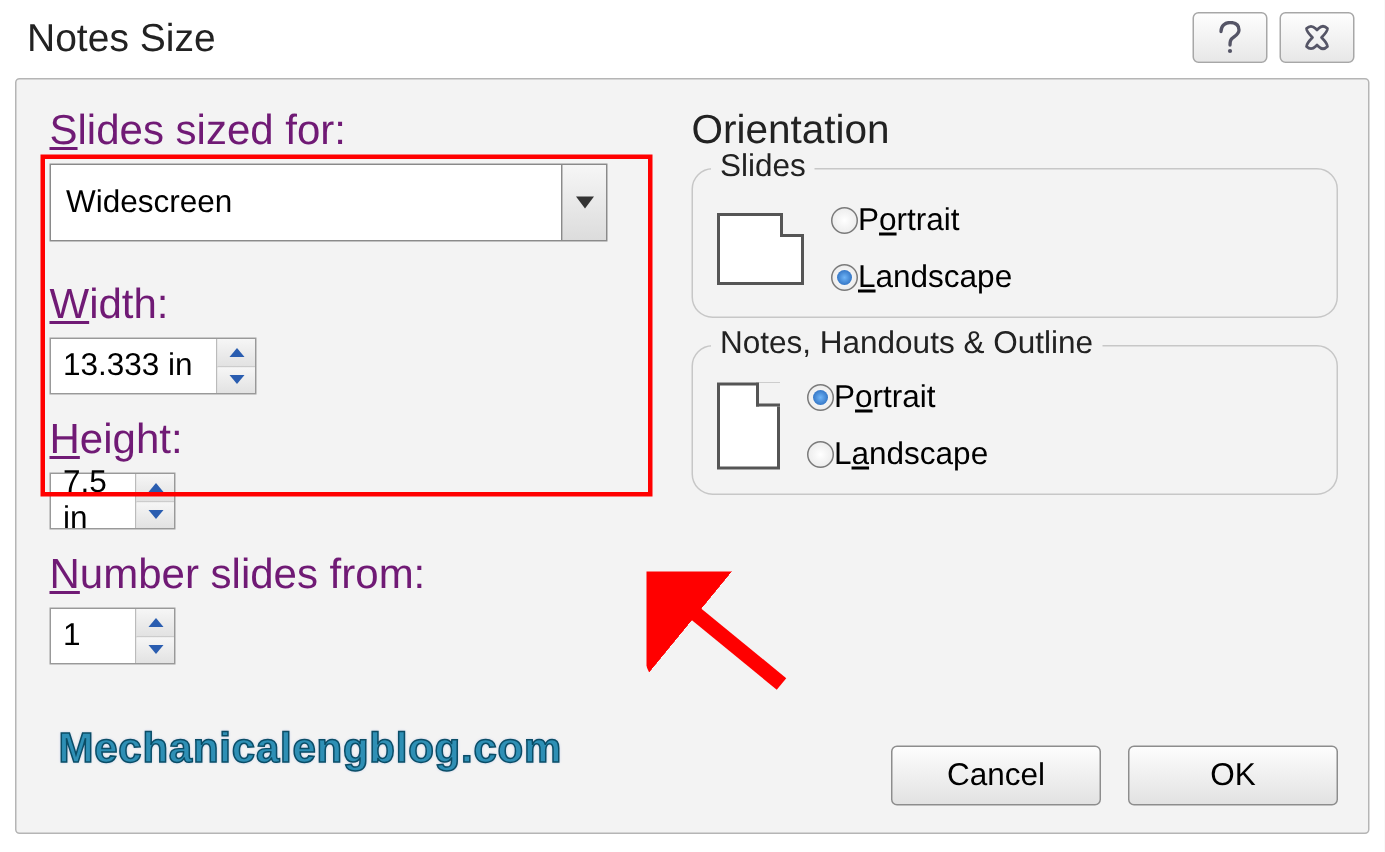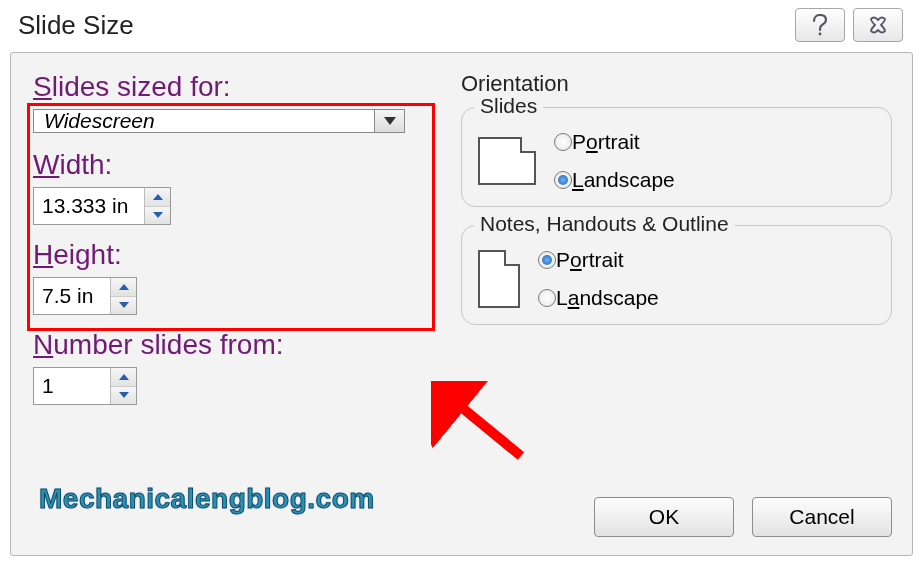--- a/index.html
+++ b/index.html
@@ -75,27 +75,26 @@
   }
   .label {
     font-size: 28px;
     color: #701a75;
     margin-bottom: 6px;
     display: block;
   }
   .u { text-decoration: underline; }
   .combo {
     width: 372px;
-    height: 24px;
+    height: 52px;
     border: 1px solid #8a8a8a;
     background: #fff;
     display: flex;
     align-items: center;
-    margin-bottom: 16px;
-    font-style: italic;
+    margin-bottom: 26px;
   }
   .combo-text {
     flex: 1;
     padding: 0 10px;
     font-size: 21px;
   }
   .combo-btn {
     width: 30px;
     height: 100%;
     border-left: 1px solid #8a8a8a;
@@ -146,24 +145,24 @@
     border-left: 5px solid transparent;
     border-right: 5px solid transparent;
     border-bottom: 6px solid #2a5db0;
   }
   .tri-down-sm {
     width: 0; height: 0;
     border-left: 5px solid transparent;
     border-right: 5px solid transparent;
     border-top: 6px solid #2a5db0;
   }
-  .spinner.small { width: 104px; }
+  .spinner.small { width: 84px; }
 
   .orientation-label {
-    font-size: 22px;
+    font-size: 27px;
     color: #222;
     margin-bottom: 10px;
     display: block;
   }
   .groupbox {
     border: 1px solid #c7c7c7;
     border-radius: 14px;
     background: #f3f3f3;
     margin-bottom: 18px;
     padding: 12px 16px 14px 16px;
@@ -274,21 +273,21 @@
     left: 420px;
     top: 328px;
     pointer-events: none;
     z-index: 6;
   }
 </style>
 </head>
 <body>
 
 <div class="title-row">
-  <div class="title-text">Slide Size</div>
+  <div class="title-text">Notes Size</div>
   <div class="title-buttons">
     <div class="title-btn">
       <svg width="18" height="22" viewBox="0 0 18 22">
         <path d="M3 7 C3 3 6 1 9 1 C13 1 15 3 15 6 C15 9 12 10 10 12 C9 13 9 14 9 16" stroke="#556" stroke-width="2.2" fill="none" stroke-linecap="round"></path>
         <circle cx="9" cy="20" r="1.4" fill="#556"></circle>
       </svg>
     </div>
     <div class="title-btn">
       <svg width="20" height="20" viewBox="0 0 20 20">
         <path d="M3 4 C5 2 7 2 9 4 L10 5 L11 4 C13 2 15 2 17 4 C17 6 15 8 13 10 C15 12 17 14 17 16 C15 18 13 18 11 16 L10 15 L9 16 C7 18 5 18 3 16 C3 14 5 12 7 10 C5 8 3 6 3 4 Z" fill="none" stroke="#556" stroke-width="1.8" stroke-linejoin="round"></path>
@@ -392,18 +391,18 @@
   <svg class="arrow" width="110" height="90">
     <defs>
       <marker id="ah" markerWidth="12" markerHeight="12" refX="2" refY="5" orient="auto">
         <path d="M0,0 L10,5 L0,10 Z" fill="#ff0000"></path>
       </marker>
     </defs>
     <line x1="90" y1="75" x2="18" y2="16" stroke="#ff0000" stroke-width="10" marker-end="url(#ah)"></line>
   </svg>
 
   <div class="dialog-buttons">
+    <div class="btn">Cancel</div>
     <div class="btn">OK</div>
-    <div class="btn">Cancel</div>
   </div>
 
   <div class="watermark">Mechanicalengblog.com</div>
 </div>
 
 </body></html>

